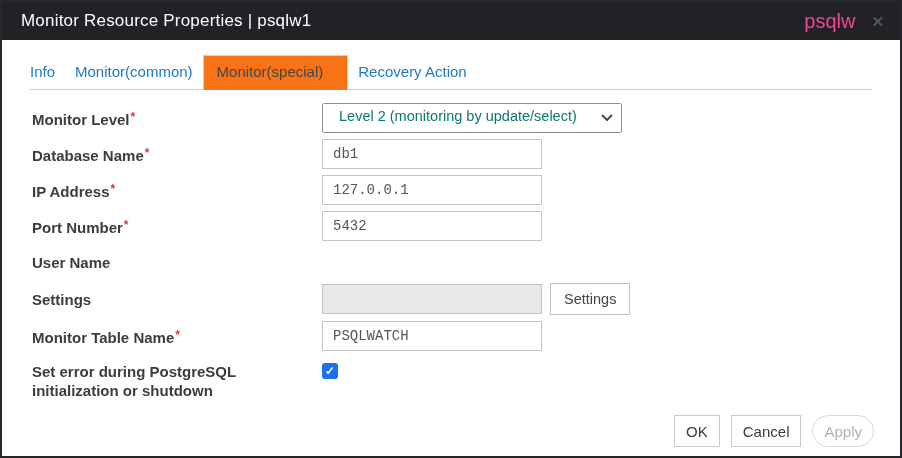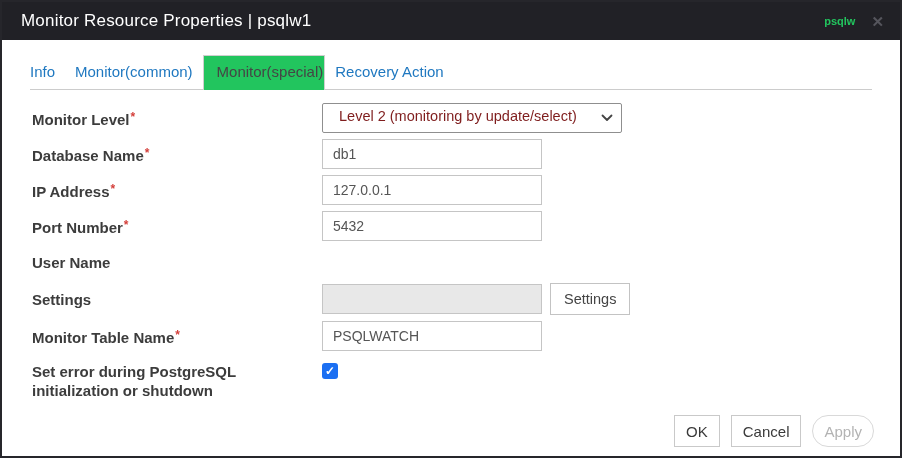--- a/index.html
+++ b/index.html
@@ -13,63 +13,63 @@
     background:#fff;
     position:relative;
     overflow:hidden;
   }
   .titlebar {
     height:38px; background:#212126;
     display:flex; align-items:center;
     padding:0 16px 0 19px;
   }
   .titlebar .title { font-size:17px; color:#ffffff; flex:1; letter-spacing:0.2px; }
-  .win-badge { font-size:11px; color:#22c55e; margin-right:16px;font-weight:bold; }
+  .win-badge { font-size:20px; color:#ec4899; margin-right:16px; }
   .close-btn { font-size:15px; color:#55555c; font-weight:bold; cursor:pointer; line-height:1; }
   .tabbar {
     display:flex; align-items:flex-end;
     margin:15px 28px 0 28px;
     border-bottom:1px solid #cccccc;
   }
   .tab {
     font-size:15px; color:#1f78c0;
     padding:7px 10px 9px 10px;
     cursor:pointer; white-space:nowrap;
   }
   .tab:first-child { padding-left:0; }
   .tab.active {
-    background:#22c55e;
+    background:#f97316;
     border:1px solid #cfcfcf; border-bottom:none;
     margin-bottom:-1px;
-    padding:7px 1px 10px 13px;
+    padding:7px 24px 10px 13px;
     color:#454545; cursor:default;
   }
   .form { padding:13px 0 0 30px; }
   .row { display:flex; align-items:center; margin-bottom:6px; min-height:30px; }
   .flabel {
     width:290px; flex-shrink:0;
     font-size:15px; font-weight:bold; color:#3c3c3c;
     line-height:19px;
   }
   .flabel .wrap-limit { display:block; max-width:245px; }
   .req { color:#d43f3a; font-size:12px; font-weight:bold; vertical-align:4px; margin-left:1px; }
   .text-input {
     width:220px; height:30px;
     border:1px solid #c5c5c5; background:#fff;
     padding:0 10px; font-size:14px; color:#555;
-    font-family:Liberation Sans, sans-serif; outline:none;
+    font-family:Liberation Mono, monospace; outline:none;
   }
   .text-input:disabled, .text-input.disabled { background:#e8e8e8; color:#777; }
   .select-wrap { position:relative; width:300px; height:30px; }
   .select-wrap select {
     width:100%; height:100%;
     appearance:none; -webkit-appearance:none; -moz-appearance:none;
     border:1px solid #8f8f8f; border-radius:2px; background:#fff;
     padding:0 30px 4px 16px;
-    font-size:14.5px; color:#7f1d1d; font-family:inherit;
+    font-size:14.5px; color:#0f766e; font-family:inherit;
     cursor:pointer; outline:none;
   }
   .chev {
     position:absolute; right:9px; top:50%;
     transform:translateY(-50%);
     pointer-events:none; display:flex;
   }
   .settings-btn {
     margin-left:8px; height:32px; padding:0 13px;
     background:#fff; border:1px solid #c3c3c3;

